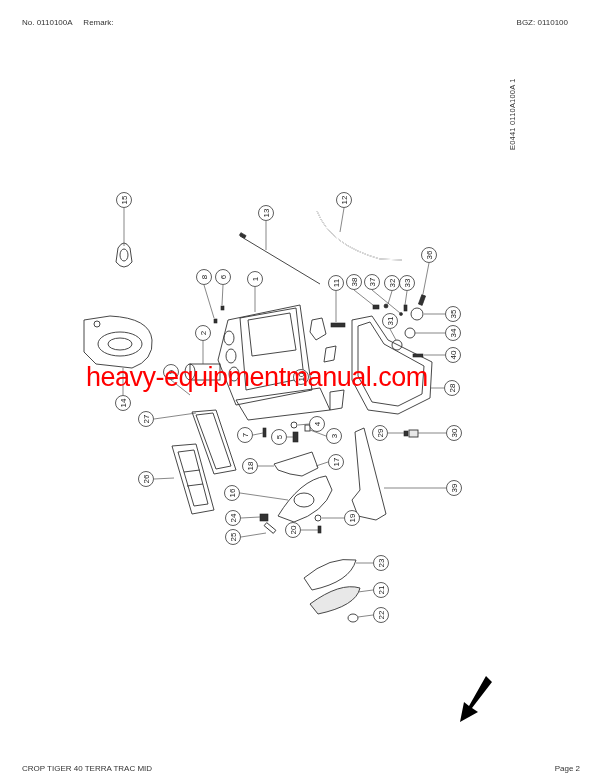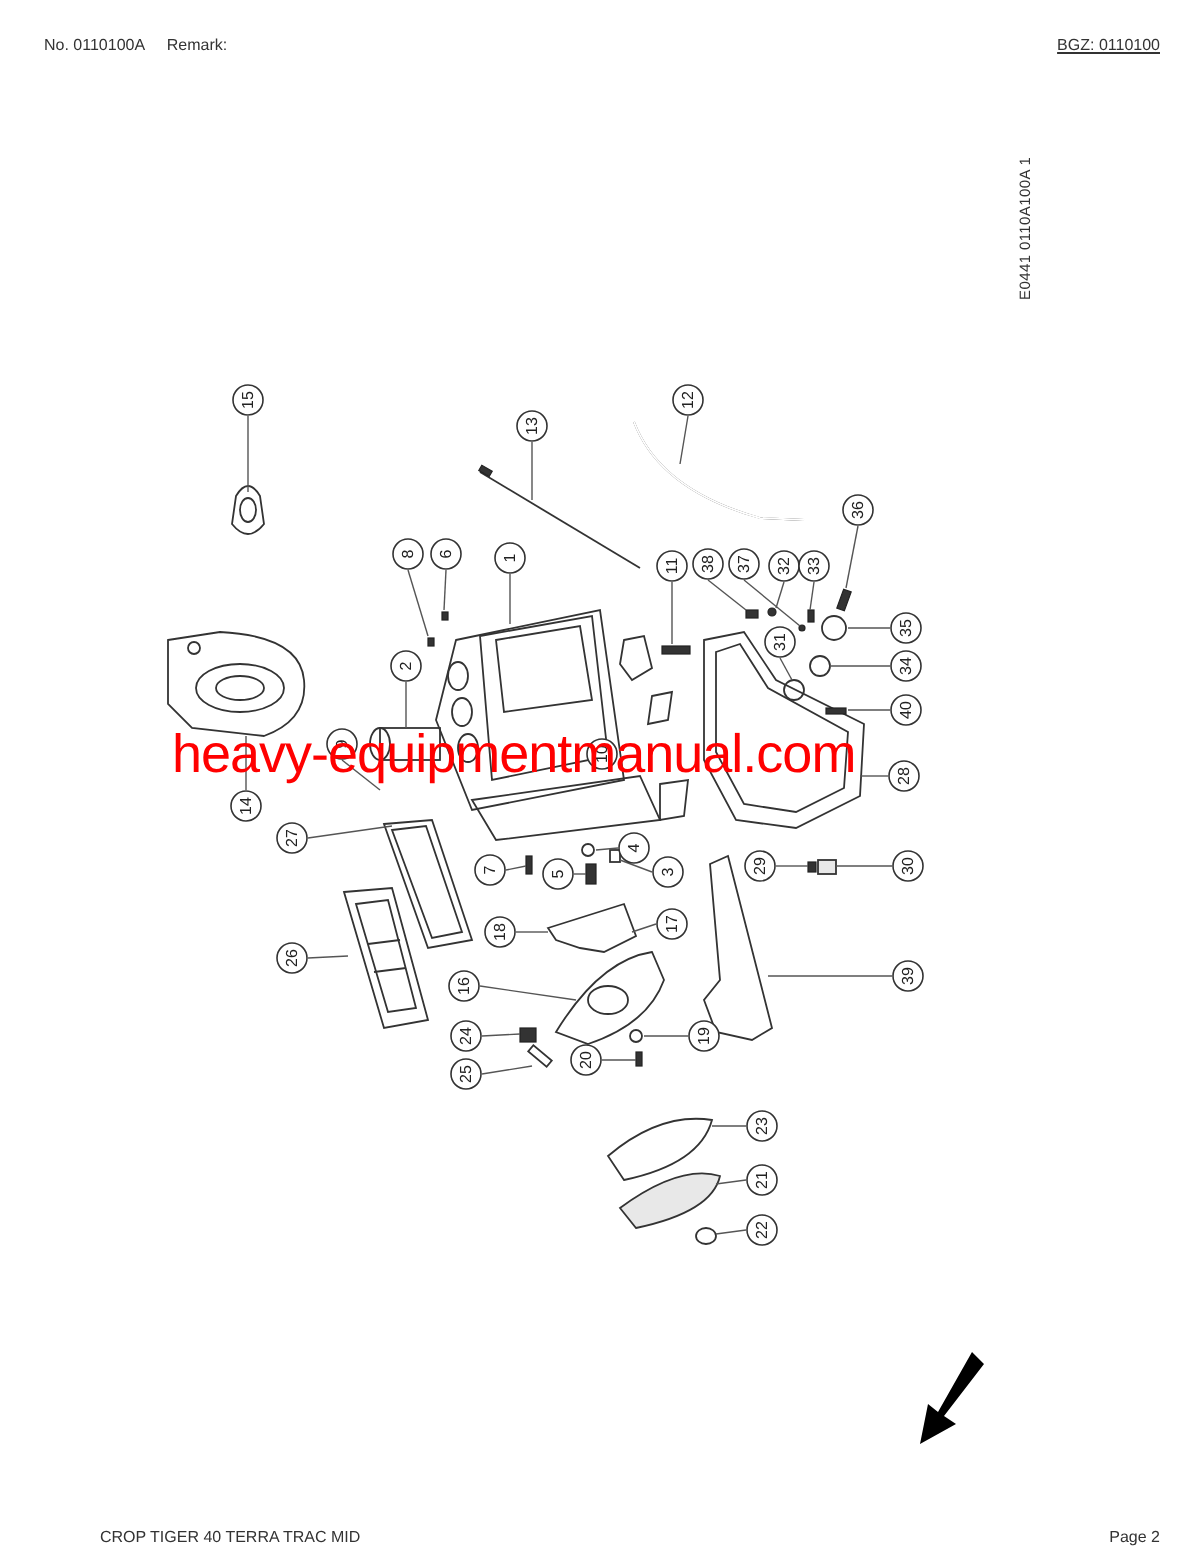--- a/index.html
+++ b/index.html
@@ -1,22 +1,22 @@
 <!DOCTYPE html>
 <html><head>
 <meta charset="utf-8">
 <style>
   html,body{margin:0;padding:0;background:#fff;}
   body{width:600px;height:776px;position:relative;overflow:hidden;font-family:"Liberation Sans",sans-serif;color:#222;}
   .hdr{position:absolute;top:18px;font-size:8px;color:#333;}
   .hdr-left{left:22px;}
-  .hdr-right{right:20px;text-decoration:underline;}
+  .hdr-right{right:32px;}
   .hdr-left span+span{margin-left:9px;}
   .vert{position:absolute;left:508px;top:150px;transform:rotate(-90deg);transform-origin:0 0;font-size:7.5px;color:#333;white-space:nowrap;letter-spacing:0.2px;}
-  .ftr{position:absolute;top:764px;font-size:8px;color:#333;margin-left:28px;}
+  .ftr{position:absolute;top:764px;font-size:8px;color:#333;}
   .ftr-left{left:22px;}
   .ftr-right{right:20px;}
   svg.diagram{position:absolute;left:0;top:0;}
   .callout circle{fill:#fff;stroke:#333;stroke-width:0.8;}
   .callout text{font-family:"Liberation Sans",sans-serif;font-size:8px;fill:#222;text-anchor:middle;dominant-baseline:central;}
   .leader{stroke:#555;stroke-width:0.7;fill:none;}
   .part{fill:none;stroke:#333;stroke-width:0.9;}
   .partfill{fill:#e8e8e8;stroke:#333;stroke-width:0.9;}
   .dark{fill:#333;stroke:#222;stroke-width:0.6;}
   .watermark{position:absolute;left:86px;top:362px;font-size:27px;color:#f00;white-space:nowrap;letter-spacing:-0.5px;font-family:"Liberation Sans",sans-serif;}

